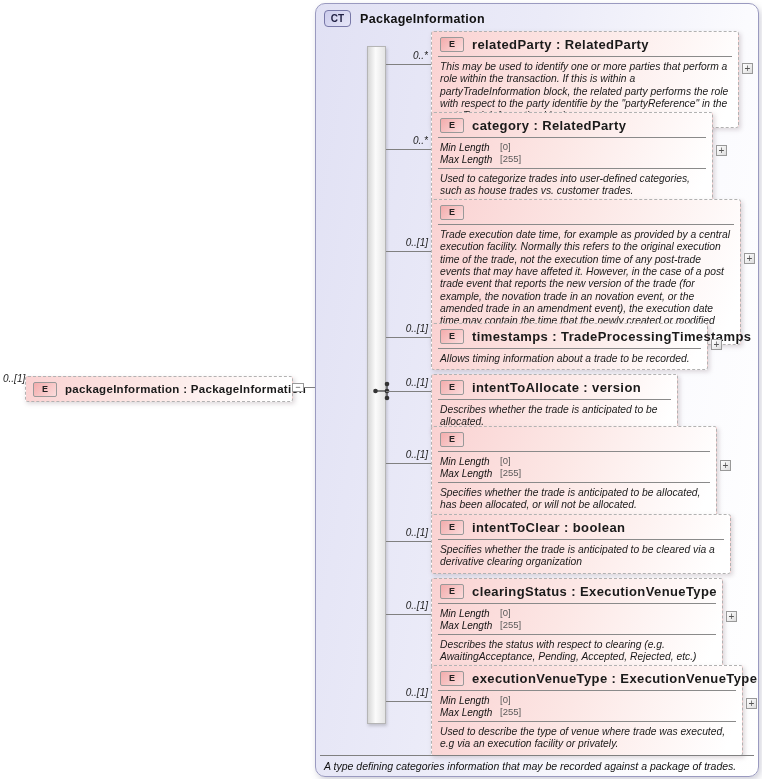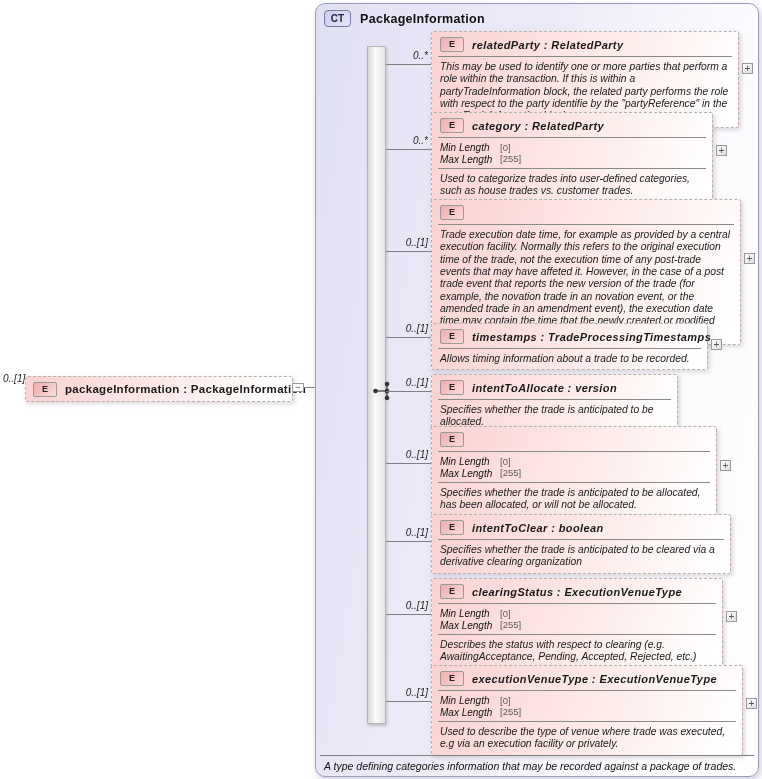--- a/index.html
+++ b/index.html
@@ -40,24 +40,24 @@
 
   
   .ebox{position:absolute;box-sizing:border-box;border:1px dashed #b2b2b2;border-radius:3px;
         background:linear-gradient(110deg,#fad2d2 0%,#fce7e5 45%,#ffffff 95%);
         box-shadow:1.5px 2px 4px rgba(150,130,140,0.3);padding:3px 6px 4px 6px;}
   .ehead{display:flex;align-items:center;gap:8px;padding:2px 0 3px 2px;}
   .e-badge{flex:0 0 auto;width:22px;height:13px;line-height:13px;text-align:center;
            border:1px solid #999;border-radius:2px;
            background:linear-gradient(135deg,#f3acac,#fbdcdc);
            font-size:9px;font-weight:bold;color:#222;}
-  .ename{font-size:11px;font-weight:bold;color:#1a1a1a;letter-spacing:0.4px;white-space:nowrap;font-style:italic;}
+  .ename{font-size:13px;font-weight:bold;color:#1a1a1a;letter-spacing:0.4px;white-space:nowrap;}
   .sep{border-top:1px solid #8a8a8a;margin:1px 0 2px 0;}
   .facets{padding:2px 0 2px 2px;}
-  .frow{display:flex;align-items:flex-end;line-height:1.15;}
+  .frow{display:flex;align-items:flex-start;line-height:1.15;}
   .flabel{font-size:10px;font-style:italic;color:#111;width:60px;flex:0 0 auto;}
   .fvalue{font-size:9.5px;color:#5a5a5a;}
   .anno{font-style:italic;font-size:10.3px;line-height:1.2;color:#1a1a1a;padding:2px 0 0 2px;}
 
   .c0{left:115px;top:27px;width:308px;}
   .c1{left:115px;top:108px;width:282px;}
   .c2{left:115px;top:195px;width:310px;}
   .c3{left:115px;top:319px;width:277px;}
   .c4{left:115px;top:370px;width:247px;}
   .c5{left:115px;top:422px;width:286px;}
@@ -185,21 +185,21 @@
       <div class="anno">Allows timing information about a trade to be recorded.</div>
     </div>
     <div class="plus p3">+</div>
 
     <div class="ebox c4">
       <div class="ehead">
         <span class="e-badge">E</span>
         <span class="ename">intentToAllocate : version</span>
       </div>
       <div class="sep"></div>
-      <div class="anno">Specifies whether the trade is anticipated to be allocated.</div>
+      <div class="anno">Describes whether the trade is anticipated to be allocated.</div>
     </div>
 
     <div class="ebox c5">
       <div class="ehead">
         <span class="e-badge">E</span>
       </div>
       <div class="sep"></div>
       <div class="facets">
         <div class="frow">
           <span class="flabel">Min Length</span>

